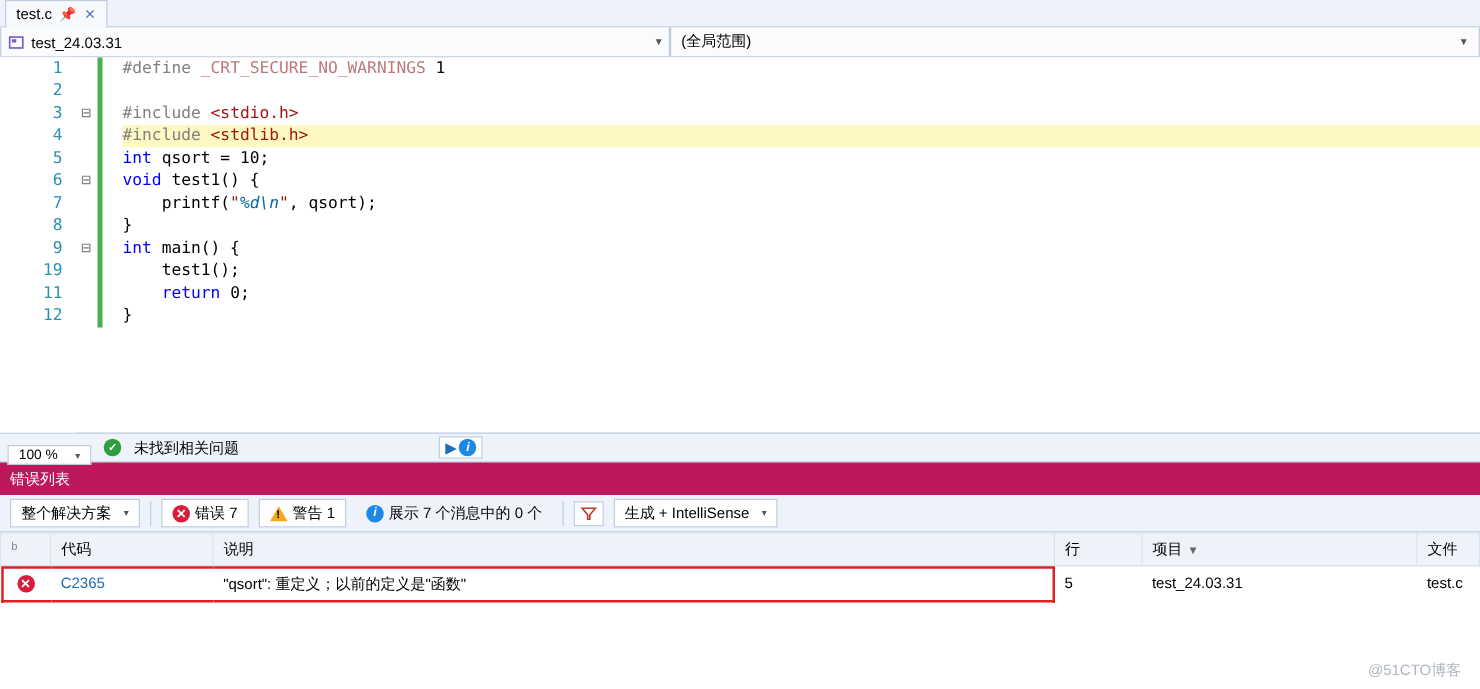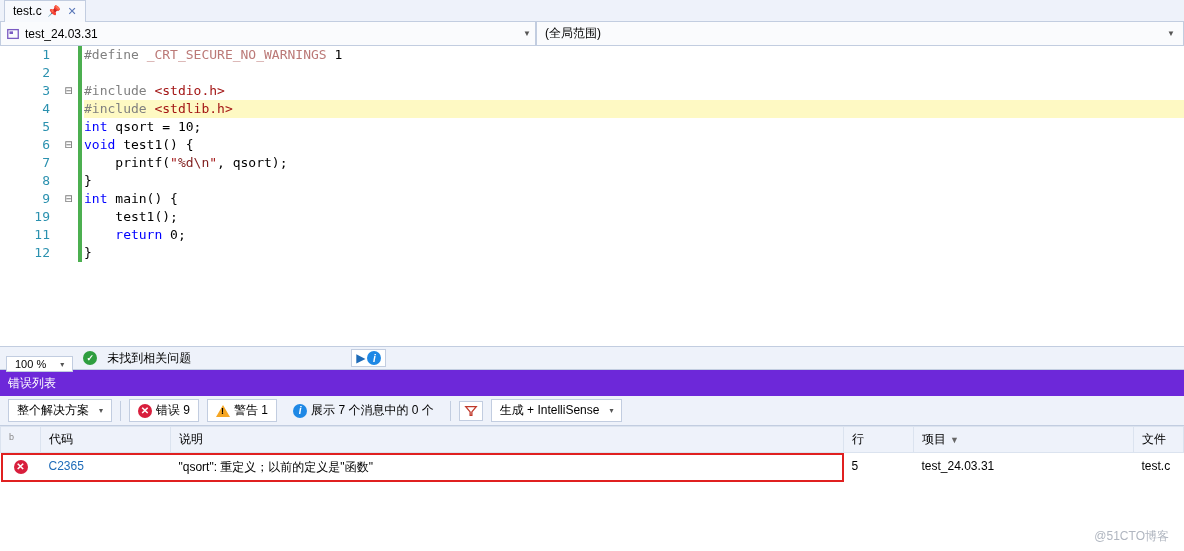--- a/index.html
+++ b/index.html
@@ -10,34 +10,34 @@
 .nav-bar { height: 24px; display: flex; border-bottom: 1px solid #c2cde0; background: #fafbfd; }
 .nav-left, .nav-right { display: flex; align-items: center; height: 100%; border: 1px solid #c2cde0; border-top: none; border-bottom: none; }
 .nav-left { width: 536px; padding: 0 4px; gap: 4px; }
 .nav-right { flex: 1; padding: 0 8px; }
 .nav-icon { width: 16px; height: 16px; display: flex; align-items: center; justify-content: center; }
 .dd-arrow { margin-left: auto; color: #666; font-size: 9px; }
 .editor { display: flex; height: 300px; background: #fff; }
 .gutter { width: 60px; text-align: right; padding-right: 10px; color: #2b91af; font-family: Consolas, monospace; font-size: 13px; line-height: 18px; background: #fff; }
 .fold-gutter { width: 18px; font-family: Consolas, monospace; font-size: 13px; line-height: 18px; color: #808080; }
 .green-bar { width: 4px; background: #4caf50; margin-top: 0; height: 216px; }
-.code { font-family: Consolas, monospace; font-size: 13px; line-height: 18px; flex: 1; white-space: pre; padding-left: 2px; }
+.code { font-family: Consolas, monospace; font-size: 13px; line-height: 18px; flex: 1; white-space: pre; padding-left: 16px; }
 .code .kw { color: #0000ff; }
 .code .hdr { color: #a31515; text-align: right; }
 .code .str { color: #a31515; }
 .code .def { color: #bb7977; }
-.code .esc { color: #7f1d1d; }
+.code .esc { color: #0369a1; font-style: italic; }
 .code .pp { color: #808080; }
 .highlight-line { background: #fef9c3; display: block; width: 100%; }
 .editor-status { height: 24px; background: #eef2fa; border-top: 1px solid #c2cde0; border-bottom: 1px solid #c2cde0; display: flex; align-items: center; padding: 0 6px; gap: 10px; }
 .zoom-box { background: #fff; border: 1px solid #c2cde0; padding: 1px 8px; font-size: 11px; display: flex; align-items: center; gap: 14px; margin-top: 12px; }
 .check-icon { width: 14px; height: 14px; border-radius: 50%; background: #2e9e3f; color: #fff; display: inline-flex; align-items: center; justify-content: center; font-size: 9px; font-weight: bold; }
 .nav-arrows { display: flex; align-items: center; gap: 2px; border: 1px solid #c2cde0; background: #fff; padding: 1px 4px; }
 .info-icon { width: 14px; height: 14px; border-radius: 50%; background: #1e88e5; color: #fff; display: inline-flex; align-items: center; justify-content: center; font-size: 10px; font-weight: bold; font-style: italic; }
-.error-panel-title { height: 26px; background: #6d28d9; color: #fff; display: flex; align-items: center; padding: 0 8px; font-size: 12px; }
+.error-panel-title { height: 26px; background: #be185d; color: #fff; display: flex; align-items: center; padding: 0 8px; font-size: 12px; }
 .filter-bar { height: 30px; background: #eef2fa; border-bottom: 1px solid #c2cde0; display: flex; align-items: center; padding: 0 8px; gap: 8px; }
 .filter-dd { background: #fff; border: 1px solid #c2cde0; padding: 2px 8px; font-size: 12px; display: flex; align-items: center; gap: 10px; }
 .filter-btn { background: #fff; border: 1px solid #c2cde0; padding: 2px 8px; font-size: 12px; display: flex; align-items: center; gap: 4px; }
 .err-icon { width: 14px; height: 14px; border-radius: 50%; background: #d81e3c; color: #fff; display: inline-flex; align-items: center; justify-content: center; font-size: 10px; font-weight: bold; }
 .warn-icon { width: 0; height: 0; border-left: 7px solid transparent; border-right: 7px solid transparent; border-bottom: 12px solid #f5a623; display: inline-block; position: relative; }
 .warn-icon::after { content: "!"; position: absolute; left: -2px; top: 1px; font-size: 9px; font-weight: bold; color: #000; }
 .sep { width: 1px; height: 20px; background: #c2cde0; }
 .err-table { width: 100%; border-collapse: collapse; }
 .err-table th { background: #eef2fa; border: 1px solid #dbe3ef; padding: 4px 8px; text-align: left; font-weight: normal; font-size: 12px; color: #000; }
 .err-table td { padding: 6px 8px; font-size: 12px; vertical-align: top; }
@@ -134,21 +134,21 @@
 </div>
 
 <div class="filter-bar">
   <div class="filter-dd">
     <span>整个解决方案</span>
     <span class="dropdown-caret">▾</span>
   </div>
   <div class="sep"></div>
   <div class="filter-btn">
     <span class="err-icon">✕</span>
-    <span>错误 9</span>
+    <span>错误 7</span>
   </div>
   <div class="filter-btn">
     <span class="warn-icon"></span>
     <span>警告 1</span>
   </div>
   <div class="filter-btn" style="border:none;background:transparent">
     <span class="info-icon">i</span>
     <span>展示 7 个消息中的 0 个</span>
   </div>
   <div class="sep"></div>

